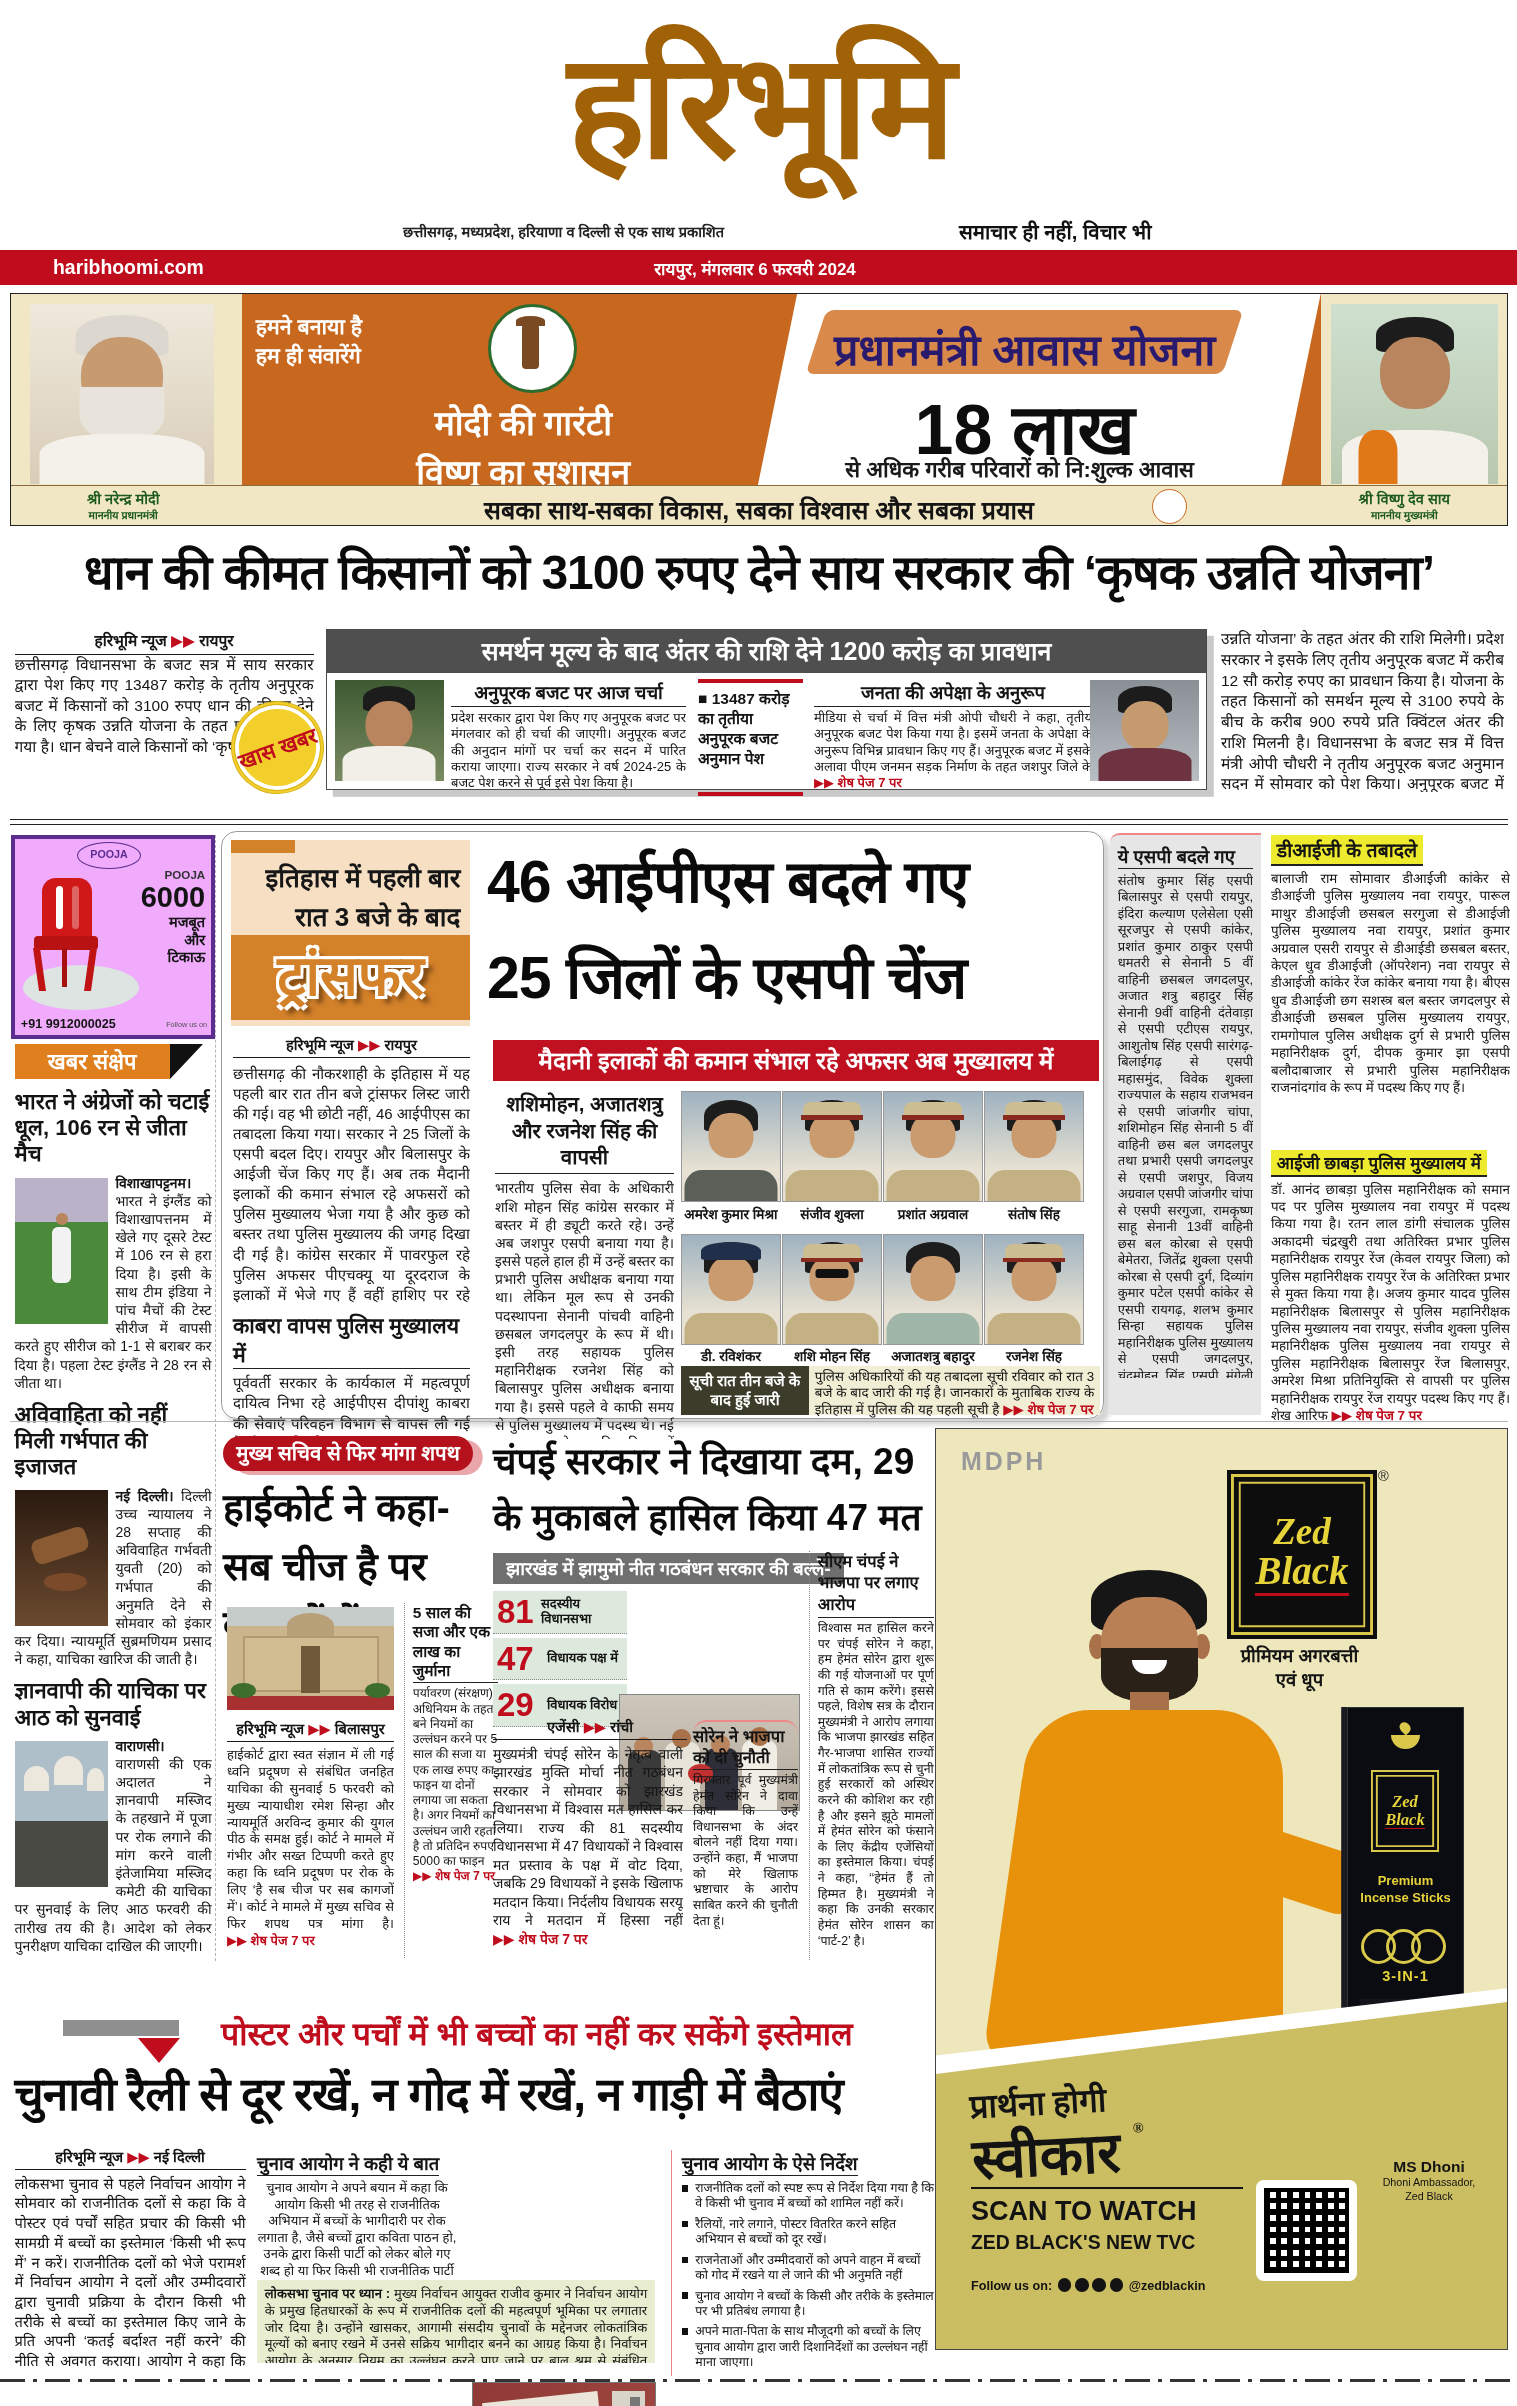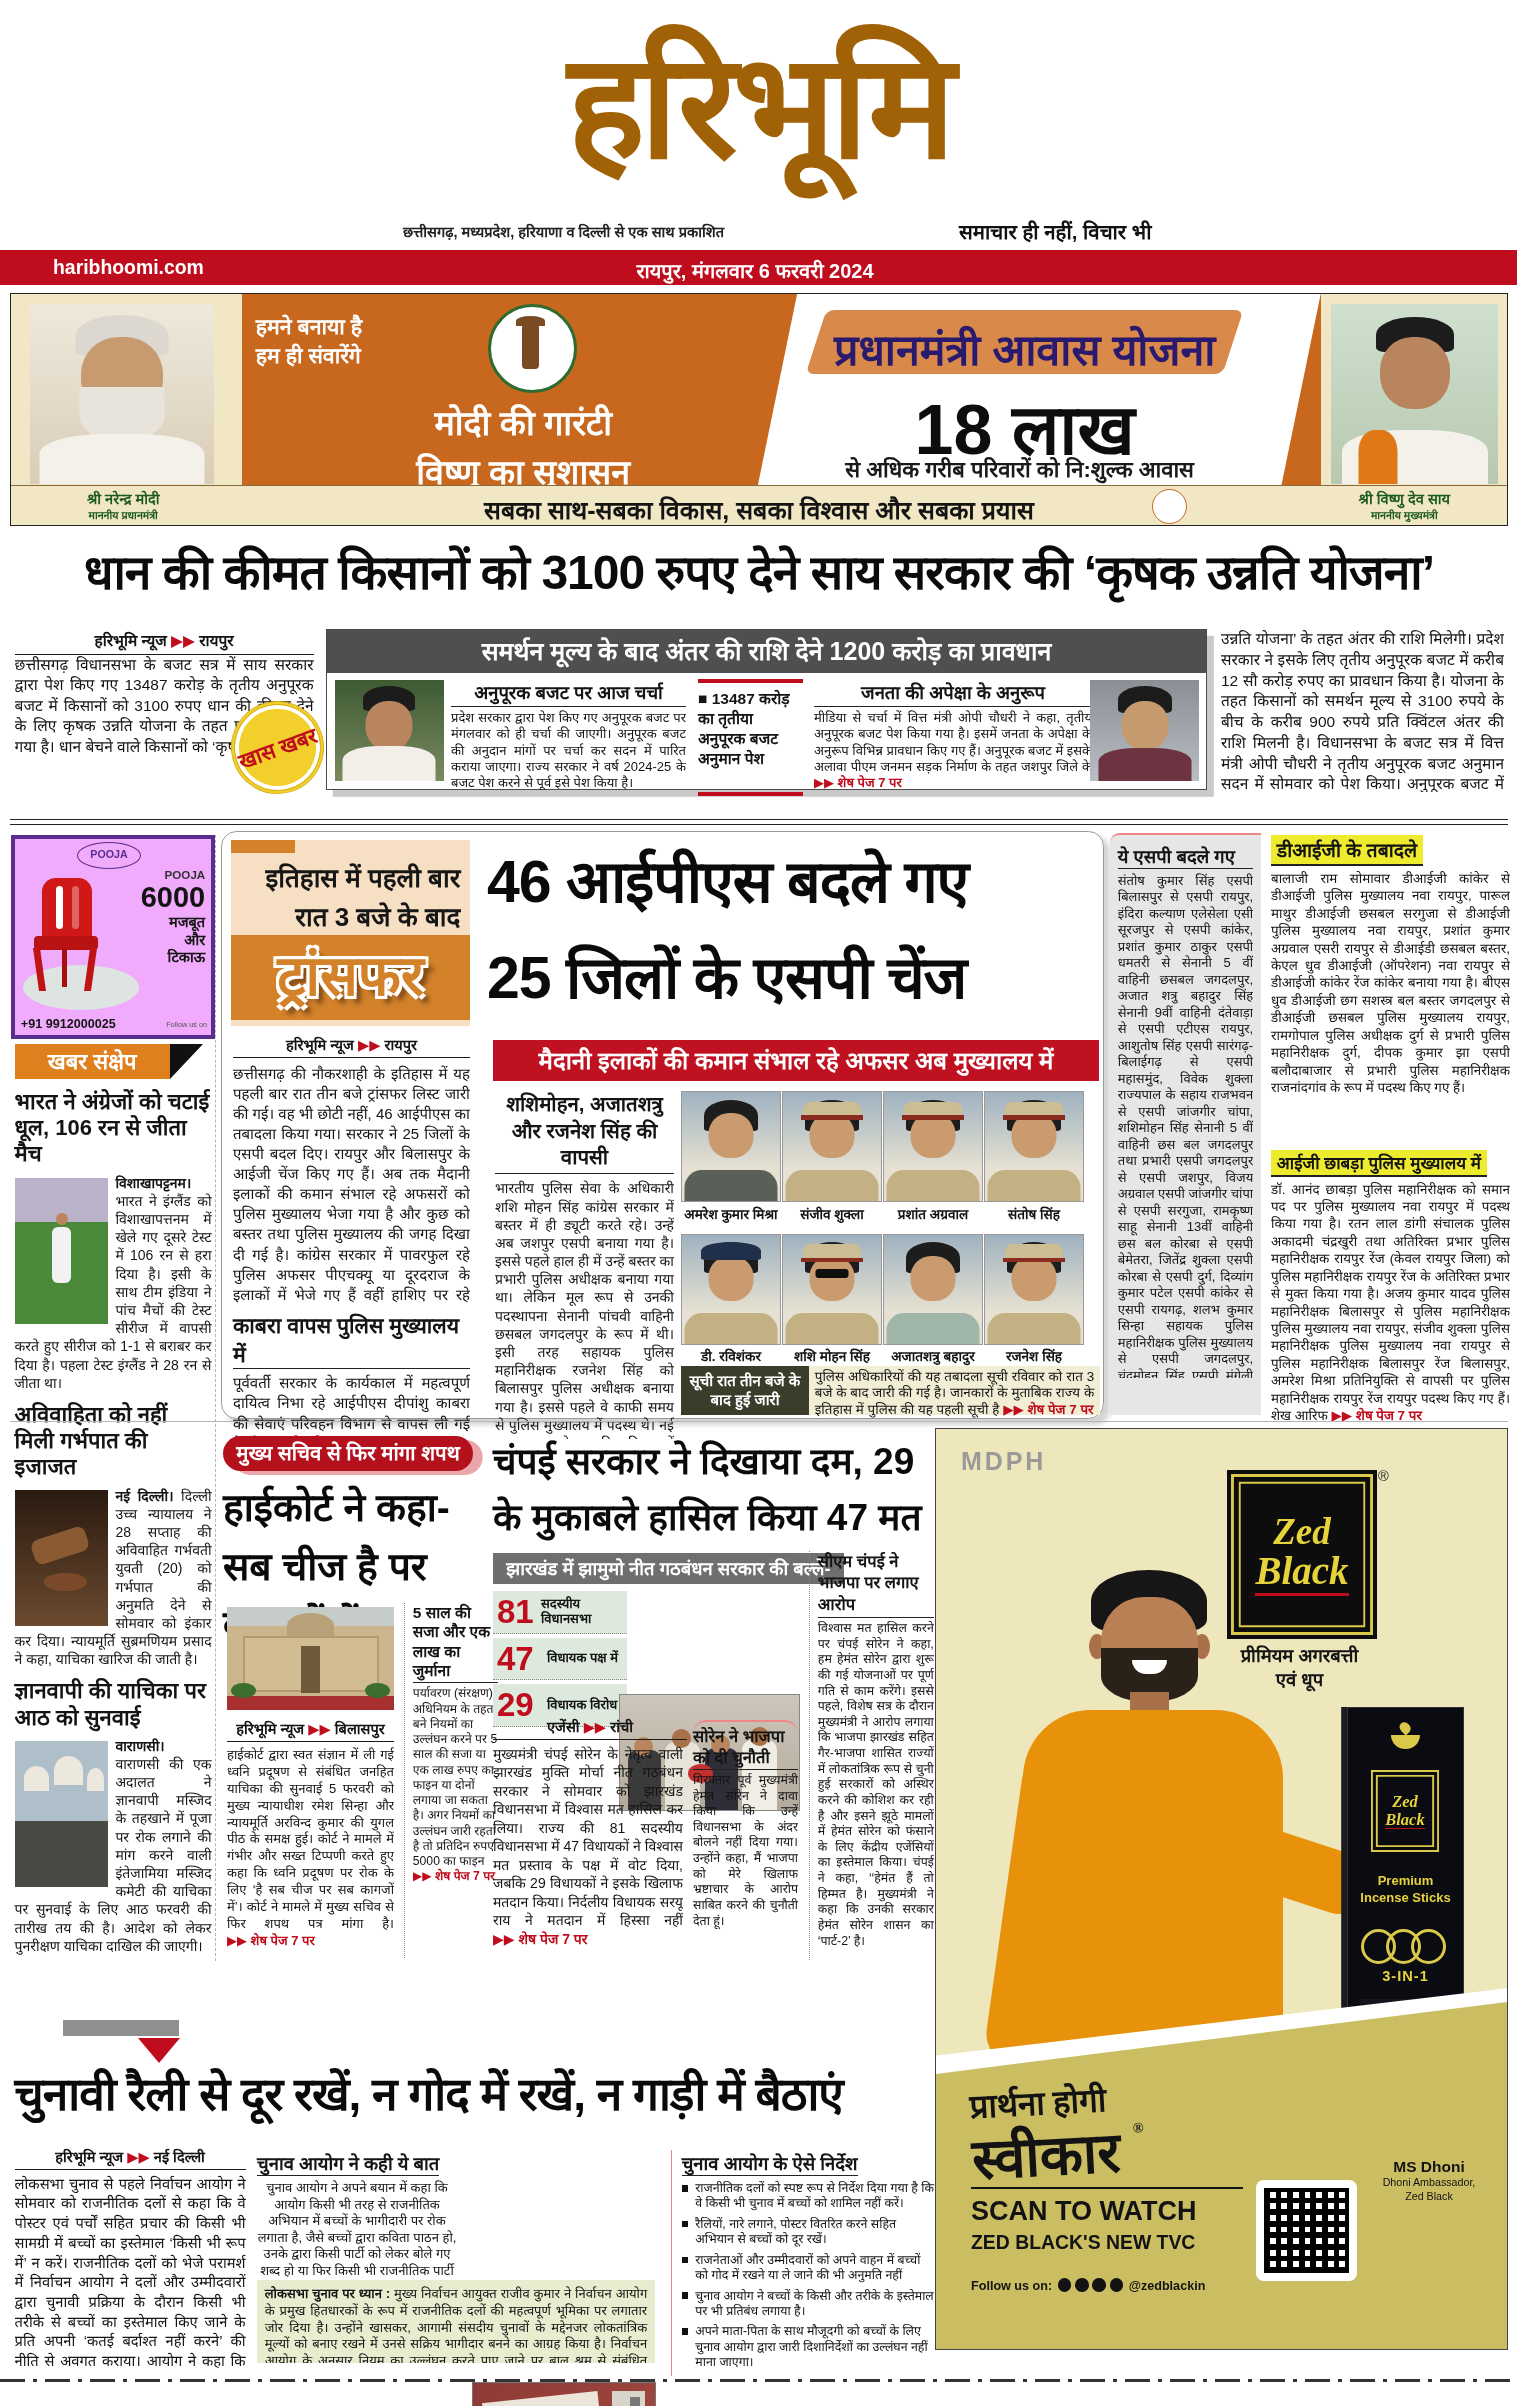--- a/index.html
+++ b/index.html
@@ -12,21 +12,21 @@
   .ar{color:#c00d1d;font-weight:bold;}
   .byline{font-weight:bold;text-align:center;border-bottom:1.9px solid #1a1a1a;padding-bottom:2.9px;}
   .rule2{border-top:1.9px solid #222;border-bottom:1px solid #222;height:3.9px;}
   .dashv{border-left:1.9px dashed #b5b5b5;width:0;}
   
   #logo{left:0;right:0;top:7.8px;text-align:center;font-size:146px;line-height:1.35;font-weight:800;color:#a16207;letter-spacing:-4.9px;}
   #tagL{left:403px;top:221px;font-size:14.6px;font-weight:bold;color:#222;}
   #tagR{left:959px;top:217px;font-size:20.4px;font-weight:bold;color:#111;}
   #datebar{left:0;right:0;top:250px;height:35px;background:#c00d1d;color:#fff;}
   #datebar .site{position:absolute;left:53px;top:5.8px;font-size:19.4px;font-weight:bold;}
-  #datebar .date{position:absolute;left:0;right:8px;top:6.8px;text-align:center;font-size:20px;font-weight:bold;}
+  #datebar .date{position:absolute;left:0;right:8px;top:6.8px;text-align:center;font-size:17px;font-weight:bold;}
   
   #banner{left:9.7px;right:9.7px;top:293px;height:231px;border:1.9px solid #222;background:#c8671e;overflow:hidden;}
   #banner .panelL{position:absolute;left:0;top:0;width:231px;height:192px;background:#f2e7c4;}
   #banner .panelR{position:absolute;right:0;top:0;width:186px;height:192px;background:#f2e7c4;}
   #banner .strip{position:absolute;left:0;right:0;bottom:0;height:39px;background:#f2e7c4;border-top:1px solid #8a6a3a;}
   #banner .white{position:absolute;left:747px;top:0;width:563px;height:192px;background:#fff;clip-path:polygon(7% 0,100% 0,93% 100%,0 100%);}
   #banner .slog{position:absolute;left:245px;top:19.4px;color:#fff;font-weight:bold;font-size:21.3px;line-height:1.35;}
   #banner .guar{position:absolute;left:357px;top:105px;width:311px;text-align:center;color:#fff;font-weight:800;font-size:34px;line-height:1.45;}
   #banner .emb{position:absolute;left:477px;top:9.7px;width:83px;height:83px;border-radius:50%;background:#fff;border:3.9px solid #2e6b2e;}
   #banner .emb .pillar{position:absolute;left:31px;top:17.5px;width:17.5px;height:45px;background:#7a4a22;border-radius:3.9px;}
@@ -631,20 +631,21 @@
         <div class="px"></div>
       </div>
     <div class="cred">
       <div class="c1">MS Dhoni</div>
       <div class="c2"><span>Dhoni Ambassador,</span><br><span>Zed Black</span></div>
     </div>
   </div>
 
   <div class="abs" id="arrowbar"></div>
   <div class="abs" id="arrowv"></div>
+  <div class="abs" id="botban">पोस्टर और पर्चों में भी बच्चों का नहीं कर सकेंगे इस्तेमाल</div>
   <div class="abs" id="bothead">चुनावी रैली से दूर रखें, न गोद में रखें, न गाड़ी में बैठाएं</div>
 
   <div class="abs" id="colA">
     <div class="byline" style="font-size:14.6px;margin-bottom:4.9px;">
       <span>हरिभूमि न्यूज</span> <span class="ar">▶▶</span> <span>नई दिल्ली</span>
     </div>
     <div class="bd jt"><span>लोकसभा चुनाव से पहले निर्वाचन आयोग ने सोमवार को राजनीतिक दलों से कहा कि वे पोस्टर एवं पर्चों सहित प्रचार की किसी भी सामग्री में बच्चों का इस्तेमाल ‘किसी भी रूप में’ न करें। राजनीतिक दलों को भेजे परामर्श में निर्वाचन आयोग ने दलों और उम्मीदवारों द्वारा चुनावी प्रक्रिया के दौरान किसी भी तरीके से बच्चों का इस्तेमाल किए जाने के प्रति अपनी ‘कतई बर्दाश्त नहीं करने’ की नीति से अवगत कराया। आयोग ने कहा कि नेताओं और उम्मीदवारों</span> </div>
   </div>
 
   <div class="abs" id="colB">

